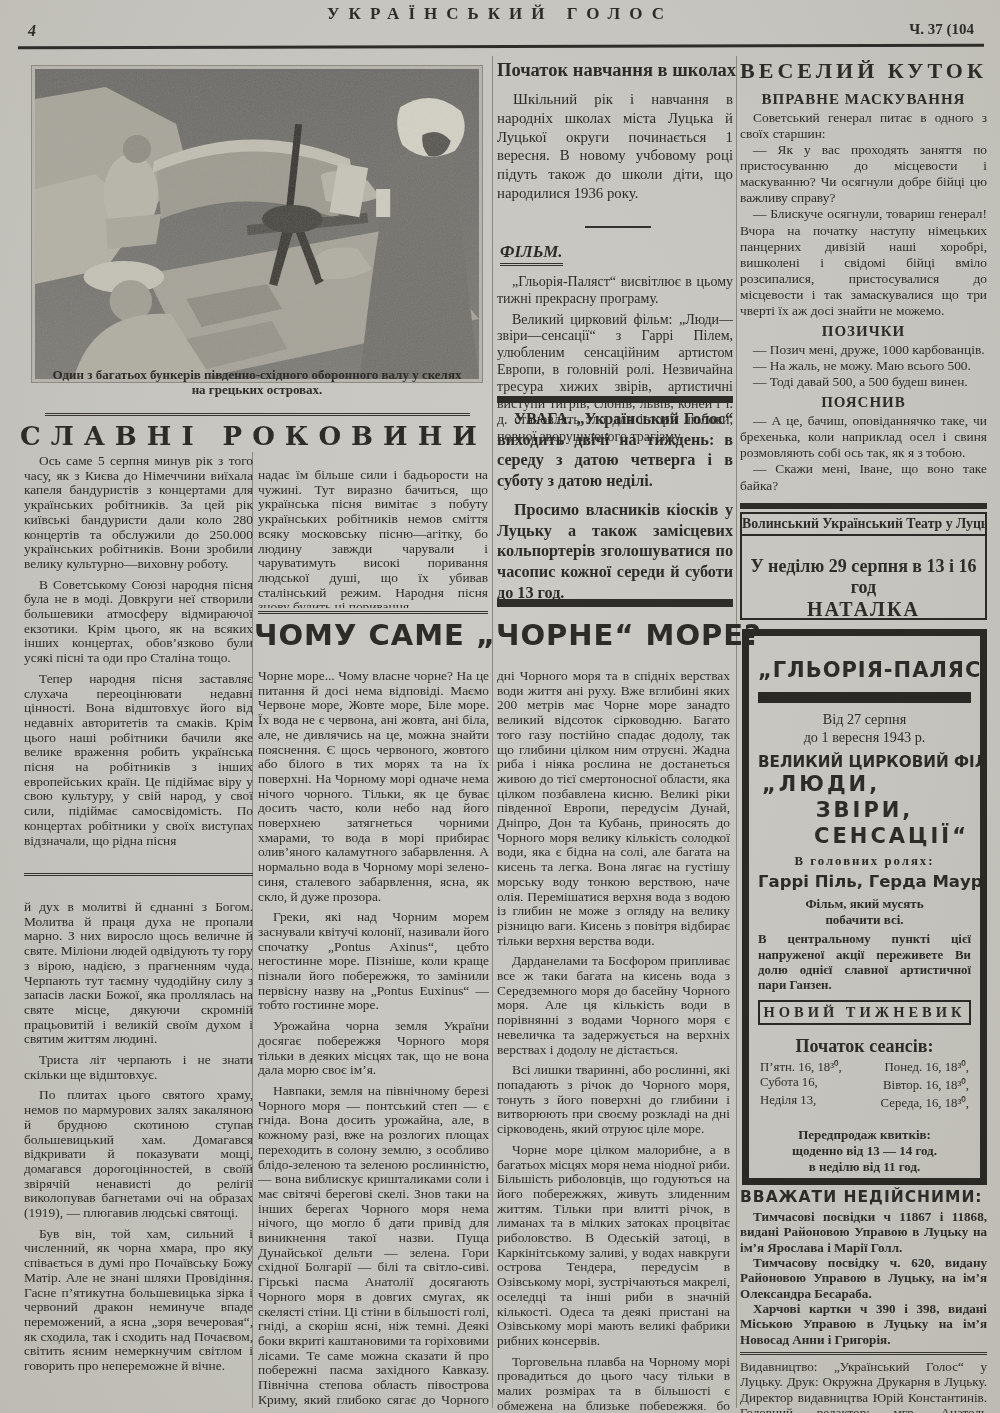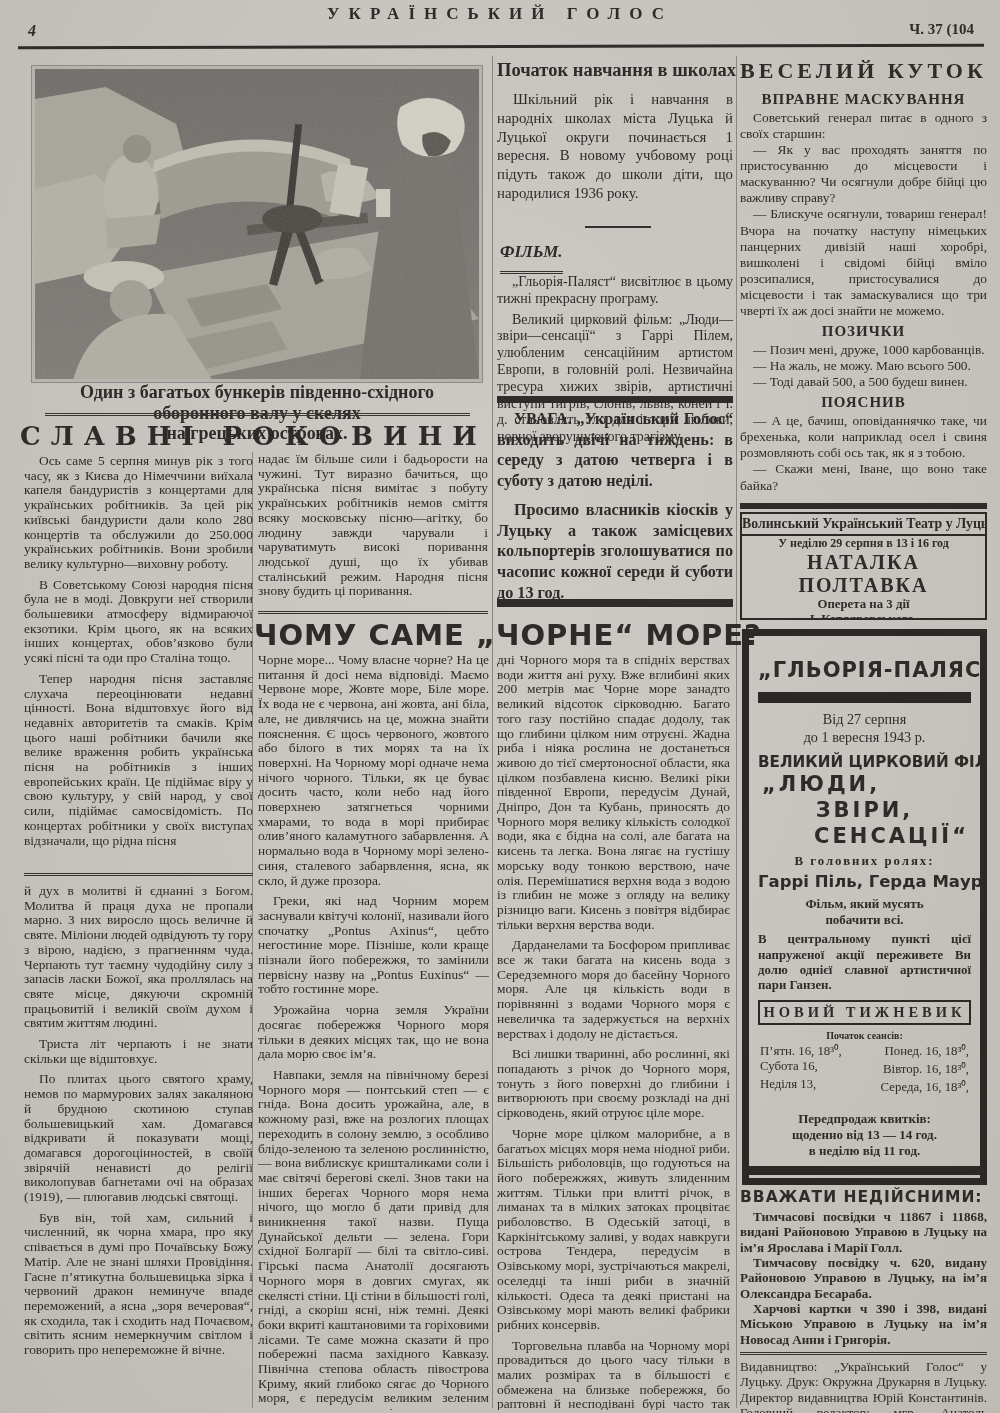--- a/index.html
+++ b/index.html
@@ -9,76 +9,76 @@
         font-family:"Liberation Serif", serif;color:#2e2c28;}
   .abs{position:absolute;}
   
   .page-num{left:28px;top:22px;font-weight:bold;font-size:16px;font-style:italic;}
   .masthead{left:0;right:0;top:4px;text-align:center;font-weight:bold;font-size:17px;letter-spacing:9px;}
   .issue{right:26px;top:21px;font-weight:bold;font-size:15px;}
   .header-rule{left:18px;width:966px;top:45px;height:3px;background:#2f2d29;transform:rotate(-0.15deg);}
   
   .photo-frame{left:32px;top:66px;width:450px;height:316px;background:#b6b4ad;padding:3px;box-sizing:border-box;box-shadow:0 0 0 1px #8e8b85;}
   .photo-frame svg{display:block;width:100%;height:100%;}
-  .caption{left:32px;top:382px;width:450px;text-align:center;font-weight:bold;font-size:18px;line-height:1.15;}
+  .caption{left:32px;top:368px;width:450px;text-align:center;font-weight:bold;font-size:13px;line-height:1.15;}
   .wavy-rule{left:45px;top:413px;width:425px;border-top:3px double #3a3733;}
   
   .slavni-title{left:20px;top:421px;width:466px;text-align:right;font-family:"DejaVu Serif",serif;font-weight:bold;font-size:26px;letter-spacing:10px;white-space:nowrap;}
   .sea-title{left:254px;top:618px;width:478px;text-align:center;font-family:"DejaVu Sans",sans-serif;font-weight:bold;font-size:29px;letter-spacing:1px;white-space:nowrap;}
   
   .bodycol{overflow:hidden;}
   .bodycol p{margin:0 0 6px;font-size:13.4px;line-height:14.7px;text-align:justify;text-indent:15px;}
-  .bodycol p.noindent{text-indent:0;}
+  .bodycol p.noindent{text-indent:0;margin-top:16px;}
   .col-a{left:24px;top:454px;width:229px;height:414px;}
   .rule-dbl{border-top:3px double #36342f;}
   .slavni-c1-end{left:24px;top:873px;width:229px;}
   .pochaiv{left:24px;top:884px;width:229px;height:524px;}
   .col-b{left:258px;top:452px;width:230px;height:156px;}
   .slavni-c2-end{left:258px;top:611px;width:230px;}
   .sea-a{left:258px;top:653px;width:231px;height:757px;}
   .sea-b{left:497px;top:653px;width:233px;height:757px;}
   
   .school-title{left:497px;top:60px;width:238px;text-align:center;font-weight:bold;font-size:18.5px;white-space:nowrap;}
   .school-body{left:497px;top:90px;width:236px;font-size:14.8px;line-height:1.27;text-align:justify;}
   .school-body p{margin:0;text-indent:16px;}
   .school-rule{left:585px;top:226px;width:66px;border-top:2px solid #34322e;}
-  .film-title{left:500px;top:242px;font-style:italic;font-weight:bold;font-size:17px;border-bottom:3px double #34322e;padding-bottom:9px;}
+  .film-title{left:500px;top:242px;font-style:italic;font-weight:bold;font-size:17px;border-bottom:3px double #34322e;padding-bottom:1px;}
   .film-body{left:497px;top:274px;width:236px;height:120px;}
   .film-body p{margin:0 0 4px;font-size:14px;line-height:1.2;text-align:justify;text-indent:15px;}
   .bar{background:#2f2d29;}
   .bar-c3a{left:497px;top:396px;width:236px;height:7px;}
   .uvaha{left:497px;top:409px;width:236px;height:188px;}
   .uvaha p{margin:0 0 8px;font-weight:bold;font-size:16.2px;line-height:1.28;text-align:justify;text-indent:17px;}
   .bar-c3b{left:497px;top:599px;width:236px;height:8px;}
   
   .humor-title{left:740px;top:58px;width:247px;text-align:center;font-weight:bold;font-size:22px;letter-spacing:4px;white-space:nowrap;}
   .humor{left:740px;top:87px;width:247px;height:414px;overflow:hidden;}
   .joke-sub{text-align:center;font-weight:bold;font-size:15px;margin:4px 0 2px;letter-spacing:1px;}
   .humor p{margin:0;font-size:13.4px;line-height:1.2;text-align:justify;text-indent:13px;}
   .bar-c4{left:740px;top:503px;width:247px;height:6px;}
   .theater{left:740px;top:512px;width:247px;height:108px;border:2px solid #2c2a26;box-sizing:border-box;text-align:center;overflow:hidden;}
   .theater-header{font-weight:bold;font-size:13.8px;border-bottom:2px solid #2c2a26;padding:2px 0;white-space:nowrap;}
-  .thea-line1{font-weight:bold;font-size:12px;margin-top:0;}
+  .thea-line1{font-weight:bold;font-size:18px;margin-top:20px;}
   .thea-name{font-weight:bold;font-size:20px;letter-spacing:2px;line-height:1.15;}
   .thea-line2,.thea-line3{font-weight:bold;font-size:12.8px;line-height:1.2;}
   .gloria{left:742px;top:629px;width:245px;height:556px;border:7px solid #2b2925;box-sizing:border-box;padding:4px 9px;text-align:center;overflow:hidden;}
   .g-title{font-family:"DejaVu Sans",sans-serif;font-weight:bold;font-size:21px;letter-spacing:1px;margin-top:18px;white-space:nowrap;}
   .g-bar{height:11px;background:#2b2925;margin:10px 0 8px;}
   .g-date{font-size:14.2px;line-height:1.25;}
   .g-film-label{font-family:"DejaVu Sans",sans-serif;font-weight:bold;font-size:15.2px;margin-top:6px;white-space:nowrap;}
   .g-t{font-family:"DejaVu Sans",sans-serif;font-weight:bold;font-size:21px;letter-spacing:3px;line-height:1.25;}
   .g-t1{text-align:left;padding-left:4px;}
   .g-t3{text-align:right;padding-right:2px;}
   .g-roles{font-weight:bold;font-size:12.8px;letter-spacing:2px;margin-top:5px;}
   .g-actors{font-family:"DejaVu Sans",sans-serif;font-weight:bold;font-size:16.5px;margin-top:3px;white-space:nowrap;}
   .g-tag{font-weight:bold;font-size:13px;line-height:1.2;}
   .g-tag1{margin-top:5px;}
   .g-promo{font-size:12.8px;line-height:1.18;text-align:justify;margin-top:5px;font-weight:bold;}
   .weekly-title{border:2px solid #2b2925;font-weight:bold;font-size:14.5px;letter-spacing:4px;padding:2px 0;margin-top:7px;white-space:nowrap;}
-  .g-sched-label{font-weight:bold;font-size:10px;margin-top:5px;}
+  .g-sched-label{font-weight:bold;font-size:18px;margin-top:11px;}
   .sched-row{display:flex;justify-content:space-between;font-size:12.8px;padding:0 2px;text-align:left;}
   .g-presale{font-weight:bold;font-size:13px;line-height:1.25;}
   .g-presale1{margin-top:16px;}
   .g-bar2{height:9px;background:#2b2925;margin:6px -9px;}
   .r-line1{font-weight:bold;font-size:14.2px;}
   .invalid{left:740px;top:1188px;width:247px;}
   .invalid-title{text-align:left;font-family:"DejaVu Sans",sans-serif;font-weight:bold;font-size:15.5px;letter-spacing:1px;margin-bottom:3px;white-space:nowrap;}
   .invalid p{margin:0;font-size:13.1px;line-height:1.17;text-align:justify;text-indent:13px;font-weight:bold;}
   .invalid-rule{border-top:3px double #36342f;margin:5px 0 4px;}
   .imprint{font-size:13.1px;line-height:1.18;text-align:justify;}

